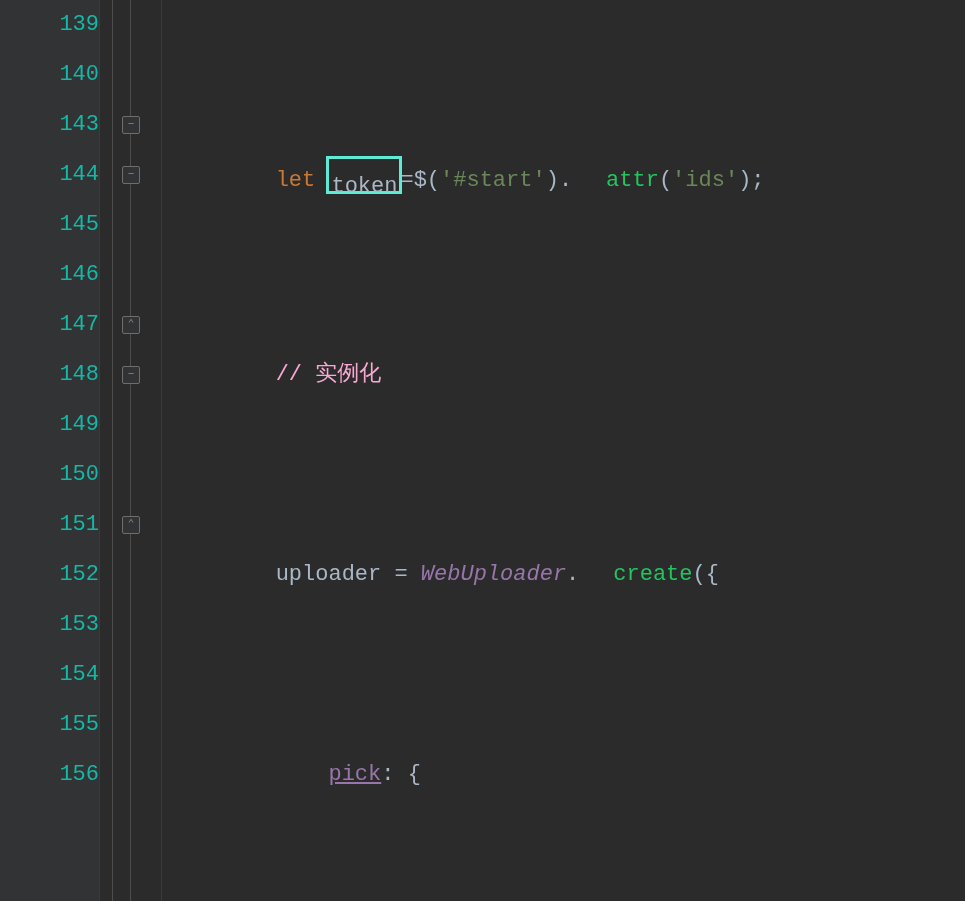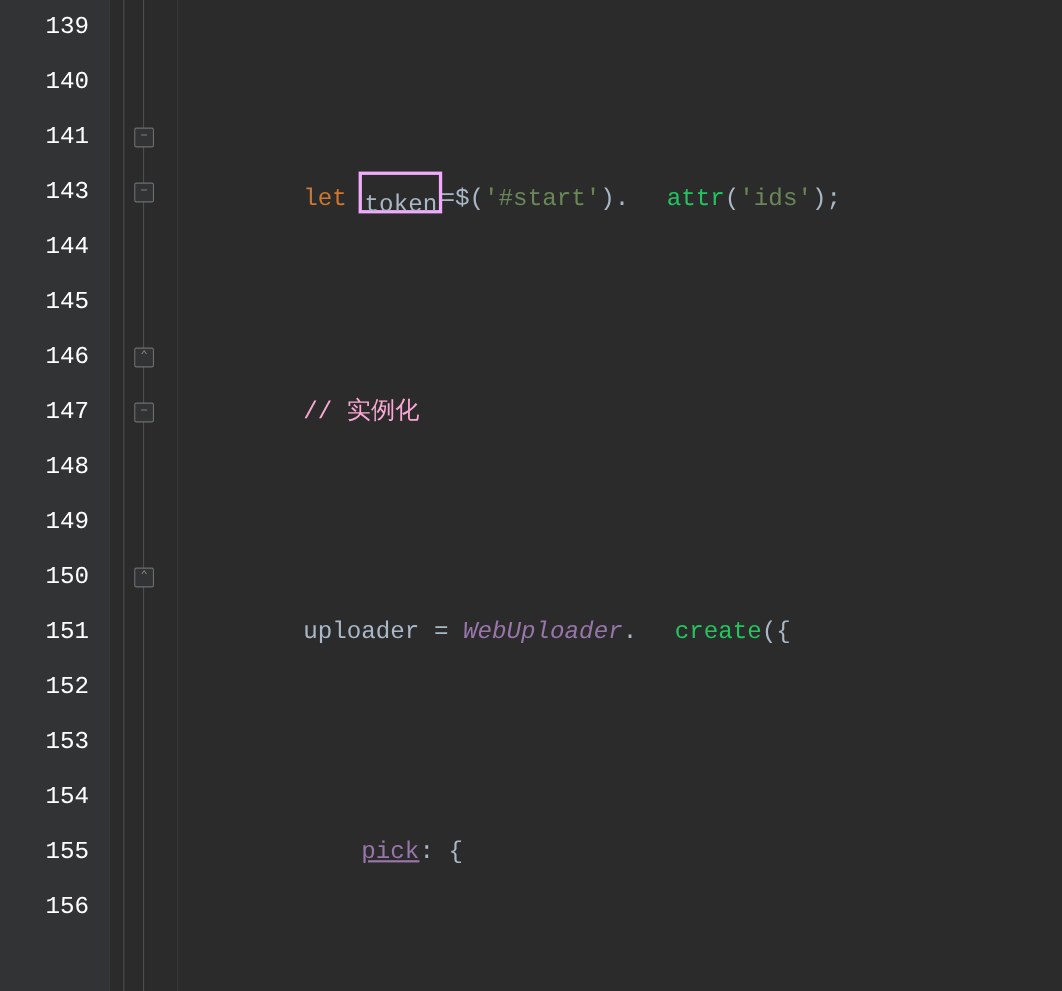--- a/index.html
+++ b/index.html
@@ -15,22 +15,21 @@
   }
   .editor {
     display: flex;
     height: 100%;
   }
   .gutter {
     background: #313335;
     width: 100px;
     flex-shrink: 0;
     text-align: right;
-    padding-right: 18px;
-    color: #ffffff;
+    color: #14b8a6;
     user-select: none;
     border-right: 1px solid #3a3a3a;
   }
   .gutter .ln {
     height: 50px;
   }
   .fold-col {
     width: 62px;
     flex-shrink: 0;
     position: relative;
@@ -80,39 +79,38 @@
   .str { color: #6a8759; }
   .prop { color: #9876aa; text-decoration: underline; }
   .fn { color: #22c55e; margin-left: 34px; }
   .cls2 { color: #9876aa; font-style: italic; }
   .punc { color: #a9b7c6; }
   .cmt { color: #f9a8d4; }
   .def { color: #a9b7c6; }
   .ident { color: #a9b7c6; }
 
   .hl {
-    border: 3px solid #f0abfc;
+    border: 3px solid #5eead4;
     padding: 12px 2px;
     margin: 0 -2px;
     display: inline-block;
     line-height: 32px;
     height: 38px;
     position: relative;
     top: 6px;
   }
 </style>
 </head>
 <body>
 
 <div class="editor">
 
   <div class="gutter">
     <div class="ln">139</div>
     <div class="ln">140</div>
-    <div class="ln">141</div>
     <div class="ln">143</div>
     <div class="ln">144</div>
     <div class="ln">145</div>
     <div class="ln">146</div>
     <div class="ln">147</div>
     <div class="ln">148</div>
     <div class="ln">149</div>
     <div class="ln">150</div>
     <div class="ln">151</div>
     <div class="ln">152</div>

